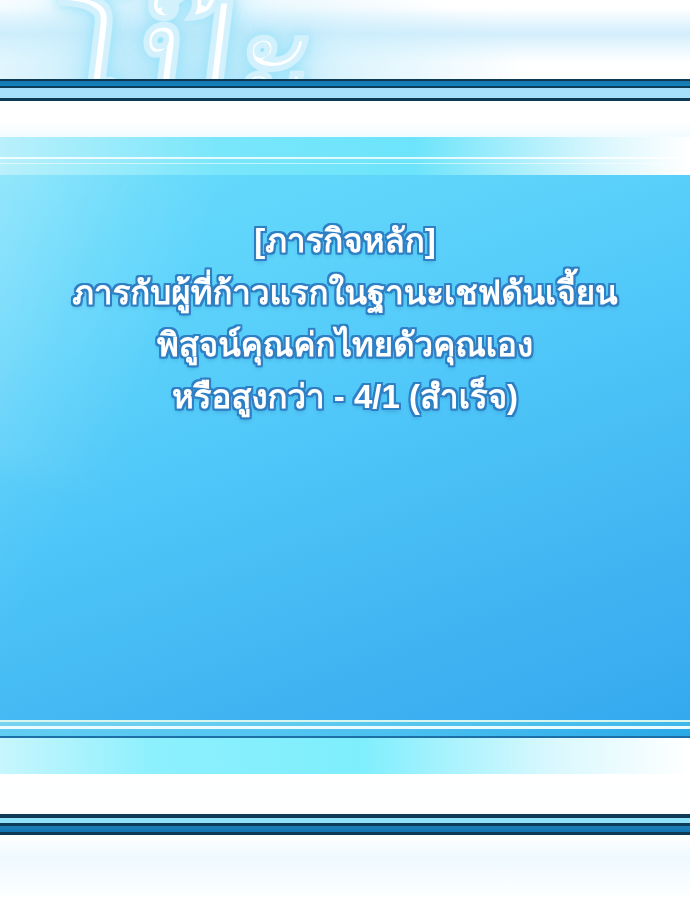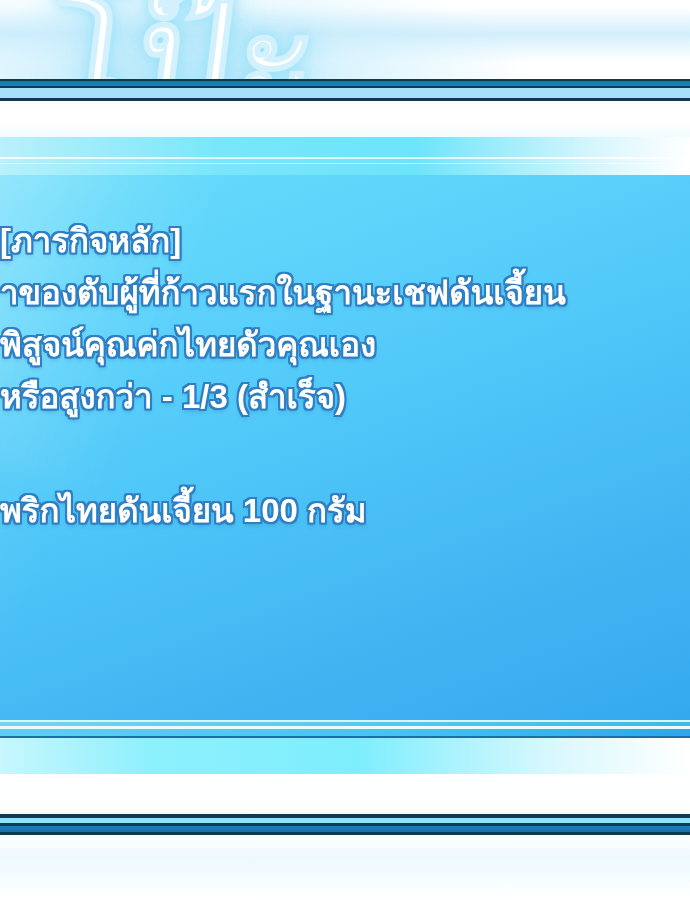--- a/index.html
+++ b/index.html
@@ -138,21 +138,21 @@
     background: linear-gradient(to right, rgba(255,255,255,0.16), rgba(255,255,255,0.0));
     transform: rotate(18deg);
     filter: blur(10px);
   }
 
   .text-block {
     position: absolute;
     left: 0;
     top: 0;
     width: 690px;
-    text-align: left;
+    text-align: center;
   }
 
   .mline {
     color: #ffffff;
     font-weight: 700;
     font-size: 33px;
     line-height: 52px;
     letter-spacing: 0px;
     white-space: nowrap;
     text-shadow:
@@ -226,31 +226,30 @@
     <div class="top-cyan-line b"></div>
   </div>
 
   <div class="main-panel">
     <div class="panel-streak"></div>
 
     <div class="text-block">
 
       <div class="mline mission-head">[ภารกิจหลัก]</div>
 
-      <div class="mline">าของตับผู้ที่ก้าวแรกในฐานะเชฟดันเจี้ยน</div>
+      <div class="mline">ภารกับผู้ที่ก้าวแรกในฐานะเชฟดันเจี้ยน</div>
 
       <div class="mline">พิสูจน์คุณค่กไทยดัวคุณเอง</div>
 
 
-      <div class="mline">หรือสูงกว่า - 1/3 (สำเร็จ)</div>
+      <div class="mline">หรือสูงกว่า - 4/1 (สำเร็จ)</div>
 
       <div class="spacer-gap"></div>
 
 
-      <div class="mline">พริกไทยดันเจี้ยน 100 กรัม</div>
 
     </div>
   </div>
 
   <div class="bot-zone">
     <div class="bline b-w1"></div>
     <div class="bline b-c1"></div>
     <div class="bline b-w2"></div>
     <div class="bline b-c2"></div>
     <div class="bline b-c3"></div>

